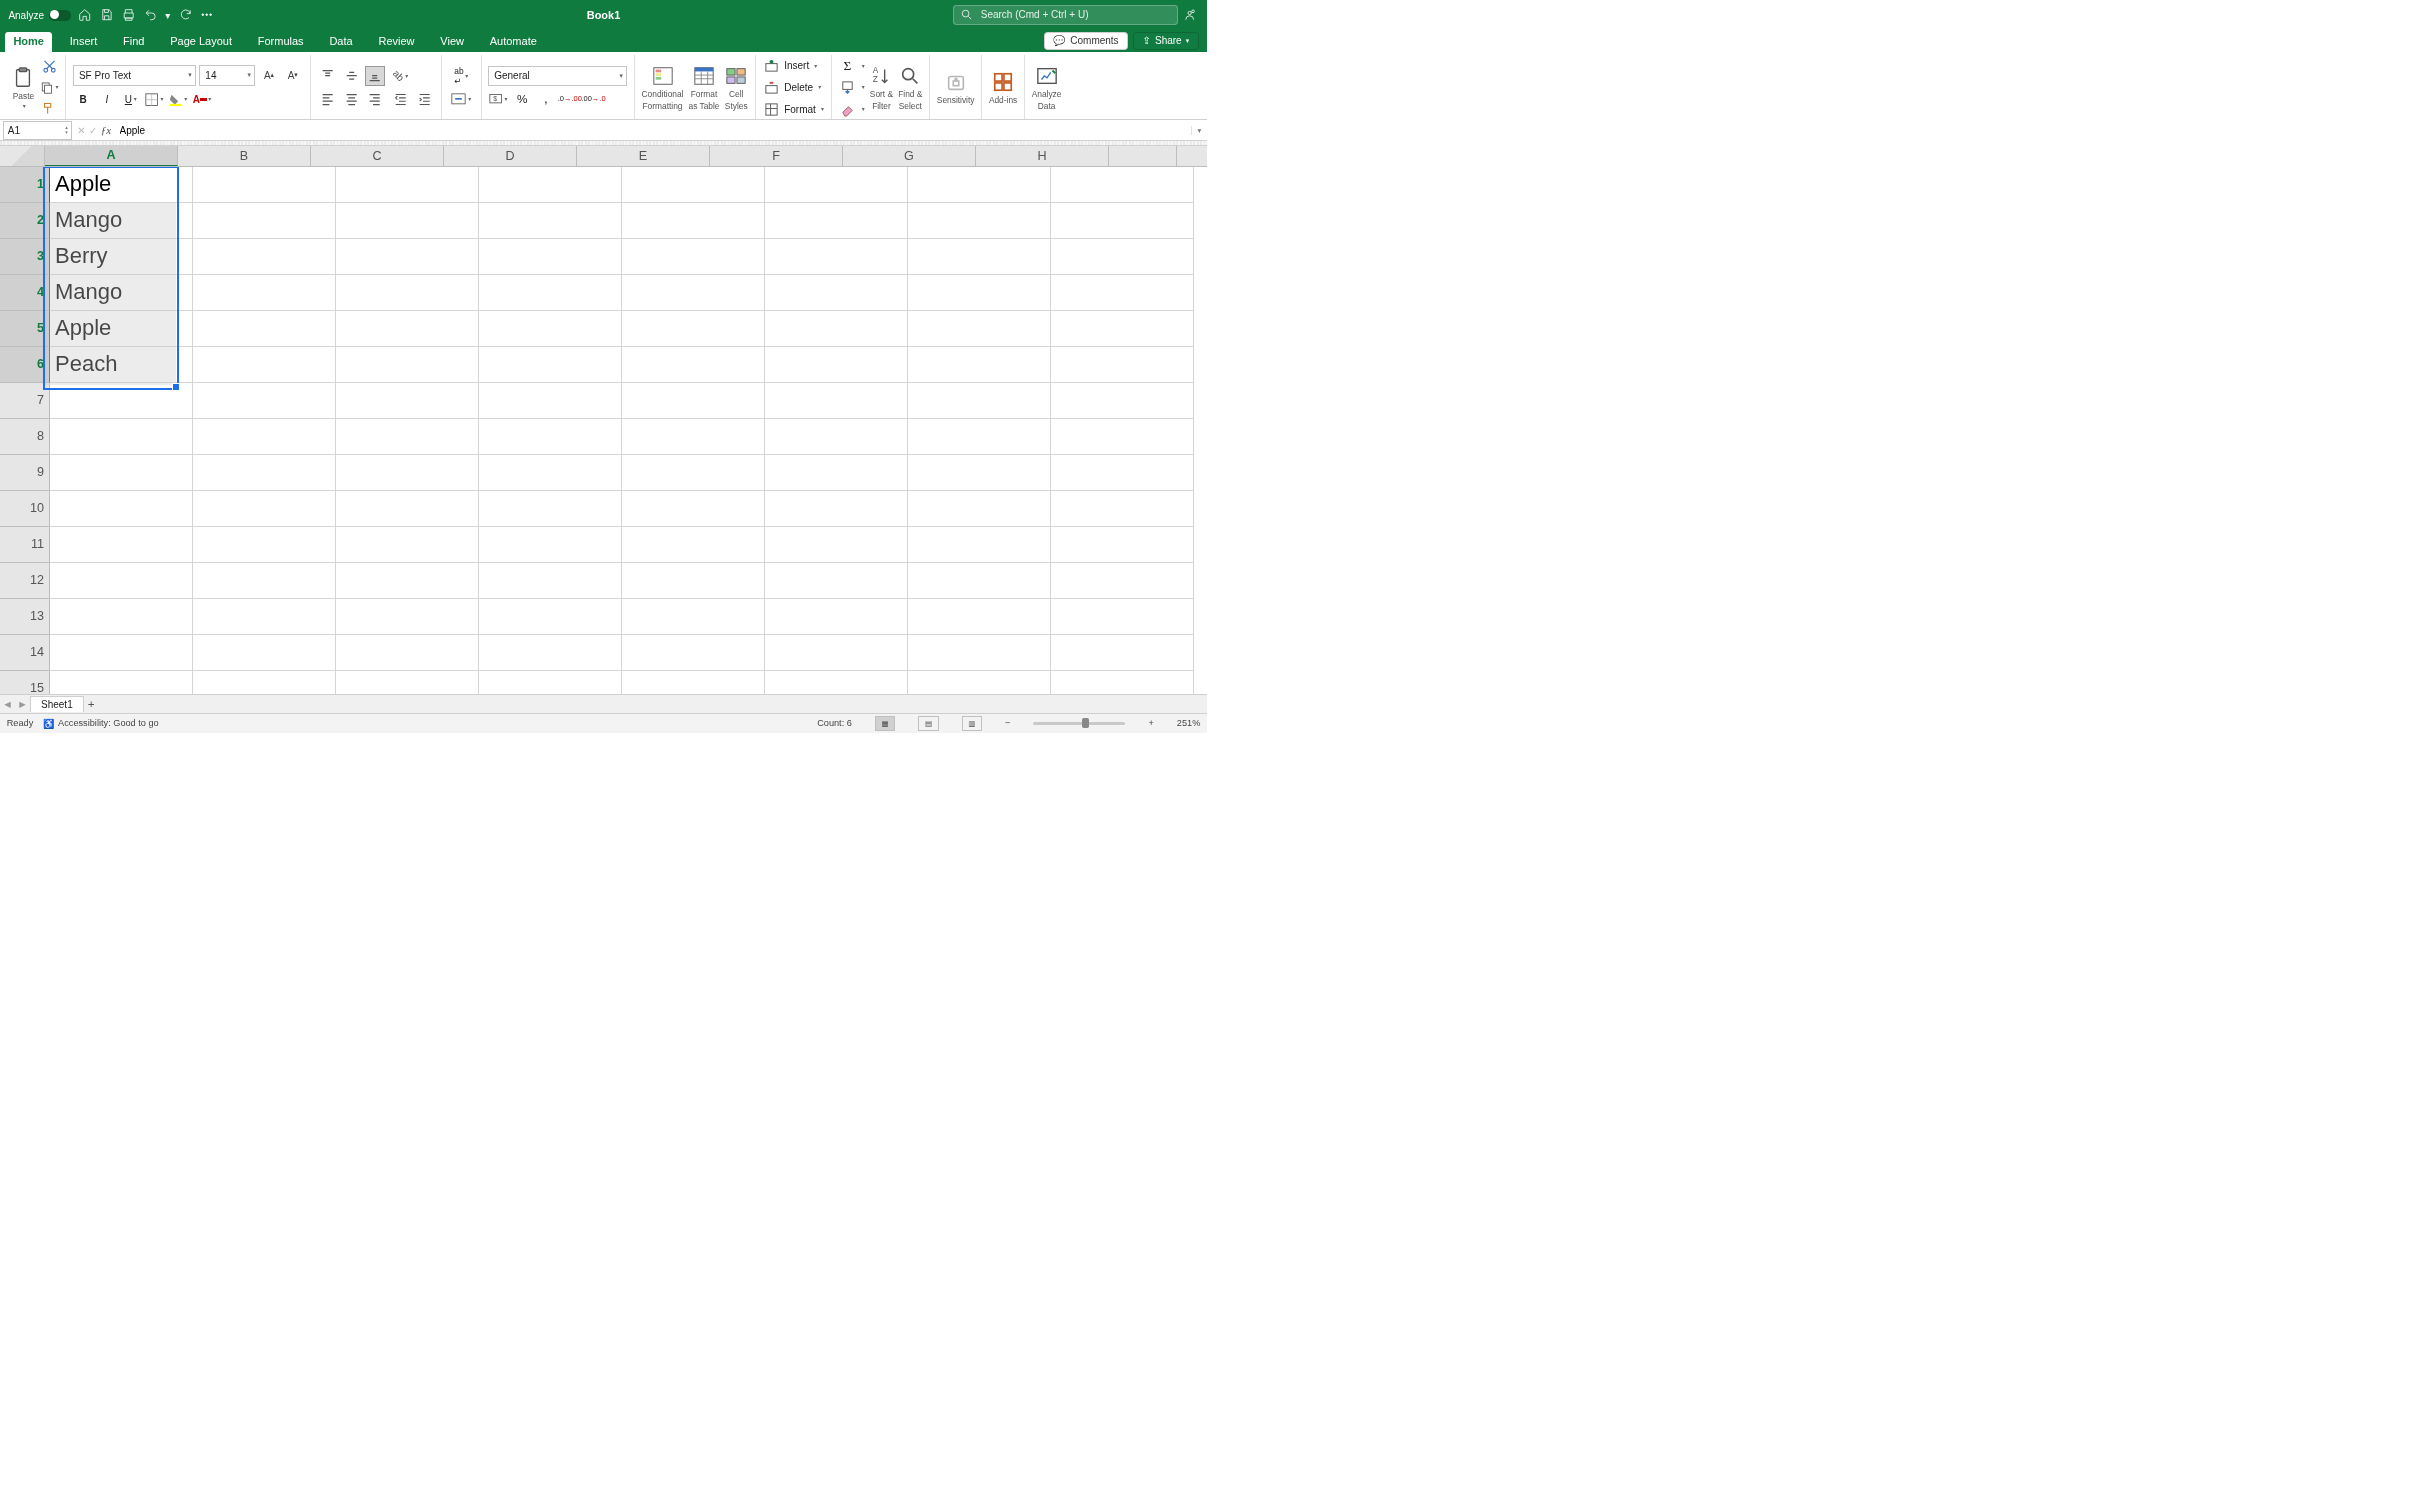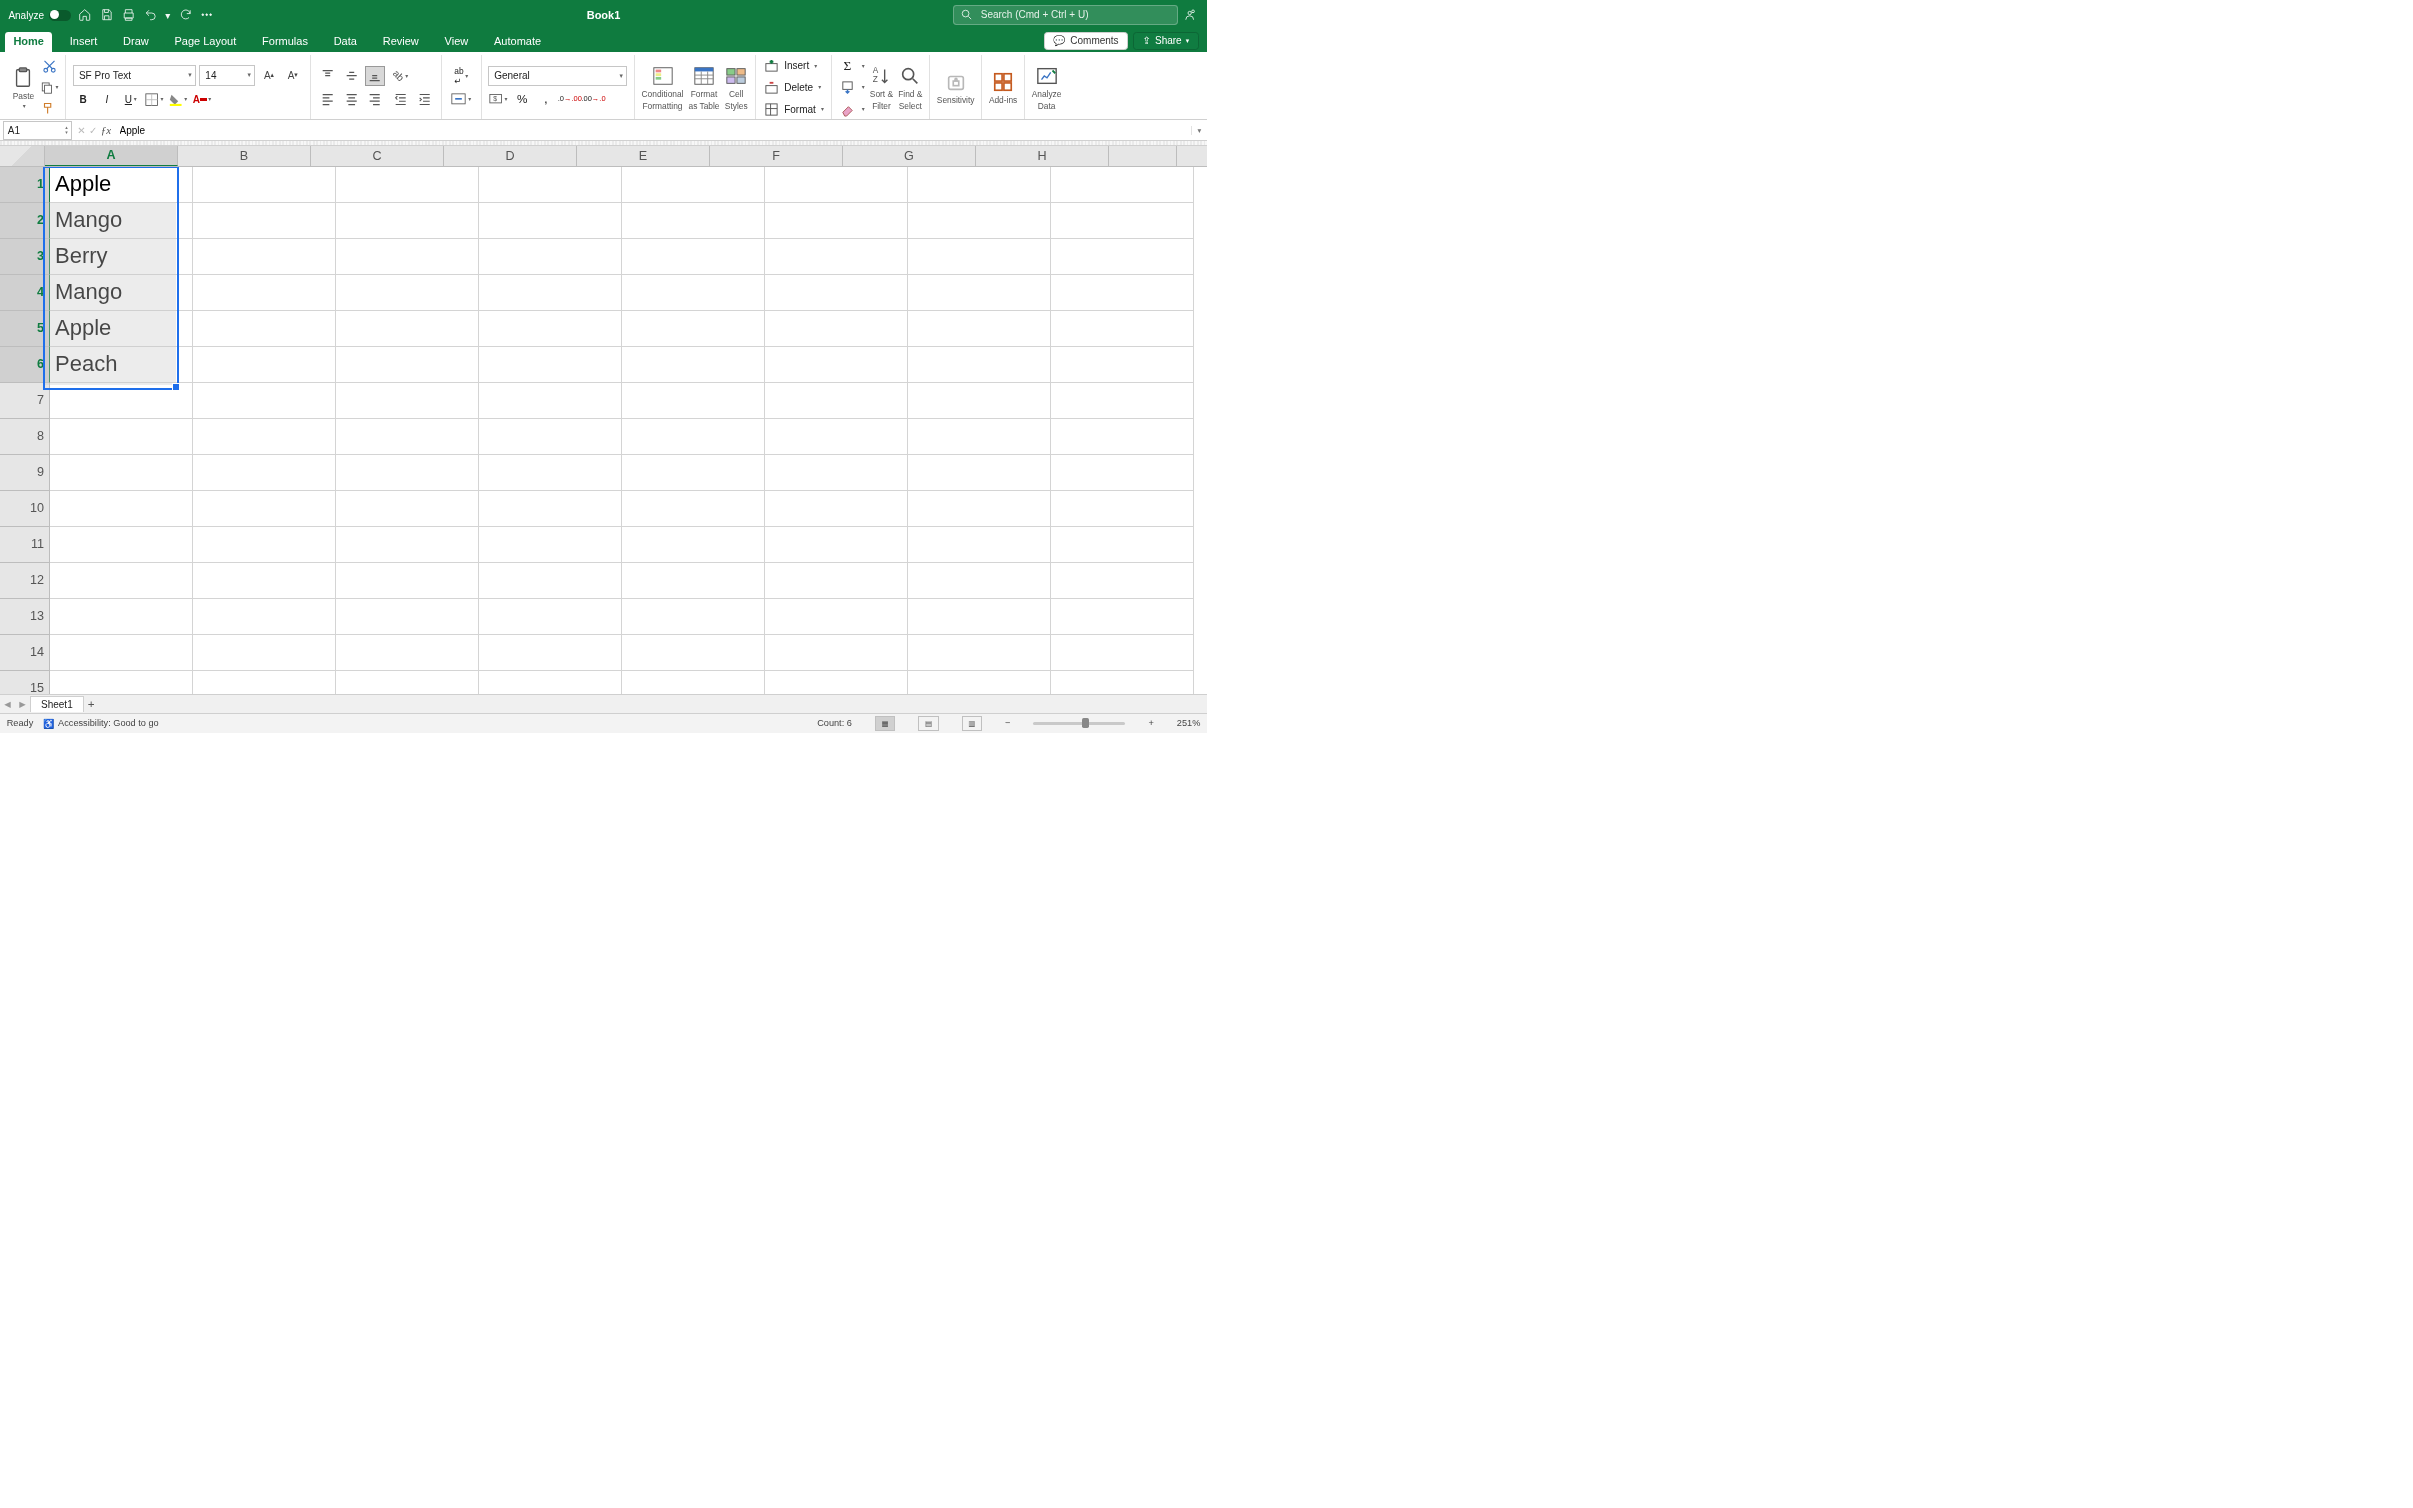--- a/index.html
+++ b/index.html
@@ -156,21 +156,21 @@
           <path d="M5 21a7 7 0 0 1 14 0"></path>
           <circle cx="18" cy="6" r="2.4"></circle>
         </svg>
       </span>
   </div>
 </div>
 
 <div class="ribbon-tabs">
   <div class="rtab active">Home</div>
   <div class="rtab">Insert</div>
-  <div class="rtab">Draw</div>
+  <div class="rtab">Find</div>
   <div class="rtab">Page Layout</div>
   <div class="rtab">Formulas</div>
   <div class="rtab">Data</div>
   <div class="rtab">Review</div>
   <div class="rtab">View</div>
   <div class="rtab">Automate</div>
   <div class="right-btns">
     <div class="btn-light">
       <span>💬</span>
       <span>Comments</span>

